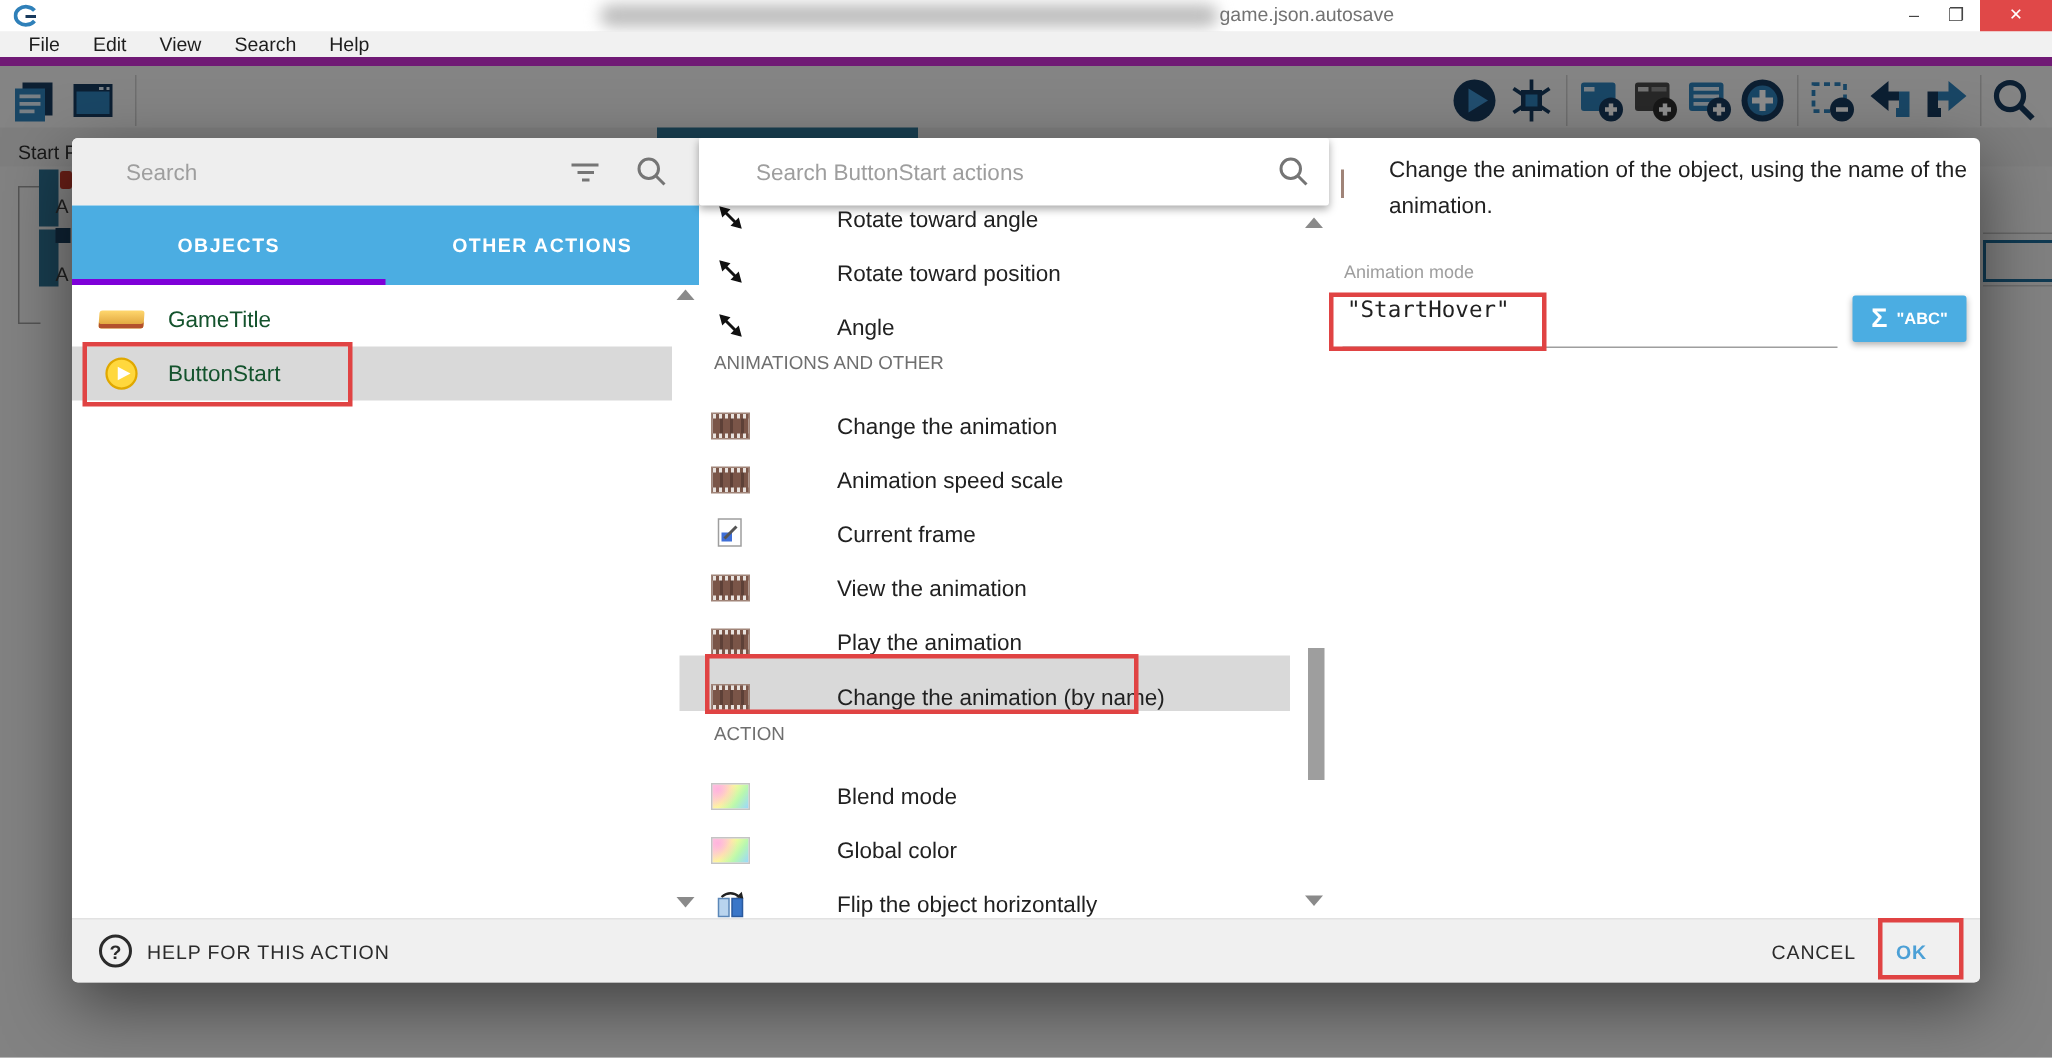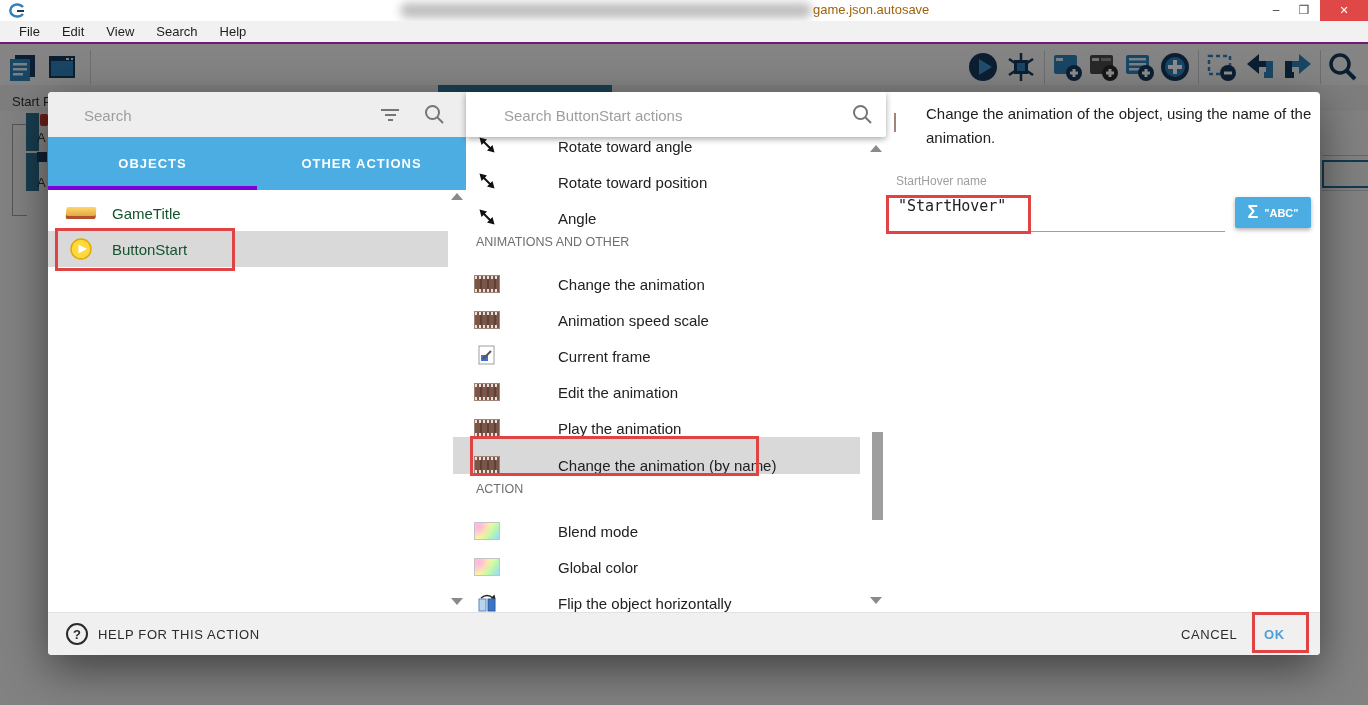--- a/index.html
+++ b/index.html
@@ -2,27 +2,27 @@
 <html><head>
 <meta charset="utf-8">
 <style>
   html,body{margin:0;padding:0;}
   body{font-family:"Liberation Sans",sans-serif;background:#555;}
   #screen{position:relative;width:1368px;height:705px;overflow:hidden;background:#ededed;}
   .abs{position:absolute;}
 
   
   #titlebar{left:0;top:0;width:1368px;height:21px;background:#ffffff;z-index:40;}
-  #title-text{left:813px;top:2px;font-size:13px;color:#a16207;}
+  #title-text{left:813px;top:2px;font-size:13px;color:#737373;}
   #title-blur{left:400px;top:3px;width:412px;height:15px;background:#bdbdbd;border-radius:8px;filter:blur(5px);}
   .winbtn{top:0;height:21px;width:28px;text-align:center;line-height:20px;font-size:12px;color:#444;}
   #btn-close{left:1320px;width:48px;background:#e04848;color:#fff;font-size:11px;}
 
   
-  #menubar{left:0;top:21px;width:1368px;height:23px;background:#f1f1f1;border-bottom:2px solid #701a75;z-index:40;display:flex;align-items:center;padding-left:8px;box-sizing:border-box;}
+  #menubar{left:0;top:21px;width:1368px;height:23px;background:#f1f1f1;border-bottom:6px solid #701a75;z-index:40;display:flex;align-items:center;padding-left:8px;box-sizing:border-box;}
   .menu-item{font-size:13px;color:#1d1d1d;padding:0 11px;}
 
   
   #appbg{left:0;top:44px;width:1368px;height:661px;background:#ededed;z-index:1;}
   #toolbar{left:0;top:0;width:1368px;height:46px;background:#f0f0f0;}
   .tb-sep{top:6px;width:1px;height:34px;background:#c9c9c9;}
   .tb-ic{top:6px;width:34px;height:34px;display:flex;align-items:center;justify-content:center;}
   #tabstrip{left:0;top:41px;width:1368px;height:26px;background:#e6e6e6;}
   #bg-tab-label{left:12px;top:50px;font-size:13px;color:#2f2f2f;white-space:nowrap;}
   #tab-indicator{left:438px;top:41px;width:174px;height:7px;background:#2f7494;}
@@ -334,21 +334,21 @@
             <rect x="3" y="10" width="7" height="6" fill="#3f6fd8"></rect>
             <line x1="5" y1="14" x2="13" y2="6" stroke="#555" stroke-width="2"></line>
           </svg>
         </span>
       <span class="lbl">Current frame</span>
     </div>
     <div class="abs act-row" style="top:273px">
       <span class="act-ic">
           <span class="icon-film"></span>
         </span>
-      <span class="lbl">Edit the animation</span>
+      <span class="lbl">View the animation</span>
     </div>
     <div class="abs act-row sel" style="top:345px;height:37px">
       <span class="act-ic">
           <span class="icon-film"></span>
         </span>
       <span class="lbl">Change the animation (by name)</span>
     </div>
     <div class="abs act-row" style="top:309px">
       <span class="act-ic">
           <span class="icon-film"></span>
@@ -387,21 +387,21 @@
     <div id="mid-card" class="abs">
       <input class="search-input" style="left: 16px; width: 330px;" placeholder="Search ButtonStart actions">
       <svg class="abs" style="left:386px;top:12px" width="21" height="21">
           <circle cx="8.5" cy="8.5" r="6.5" fill="none" stroke="#757575" stroke-width="2"></circle>
           <line x1="13.5" y1="13.5" x2="19" y2="19" stroke="#757575" stroke-width="2"></line>
         </svg>
     </div>
 
     <span class="abs" style="left:846px;top:22px"><span class="icon-film"></span></span>
     <div id="desc-text" class="abs">Change the animation of the object, using the name of the animation.</div>
-    <div id="anim-label" class="abs">StartHover name</div>
+    <div id="anim-label" class="abs">Animation mode</div>
     <input id="anim-input" value="&quot;StartHover&quot;" style="">
     <div id="anim-underline" class="abs"></div>
     <div id="expr-btn" class="abs">
       <span class="sigma">Σ</span>
       <span class="abc">"ABC"</span>
     </div>
 
     <div id="footer" class="abs">
       <div id="help-btn">
         <span id="help-circle">?</span>

